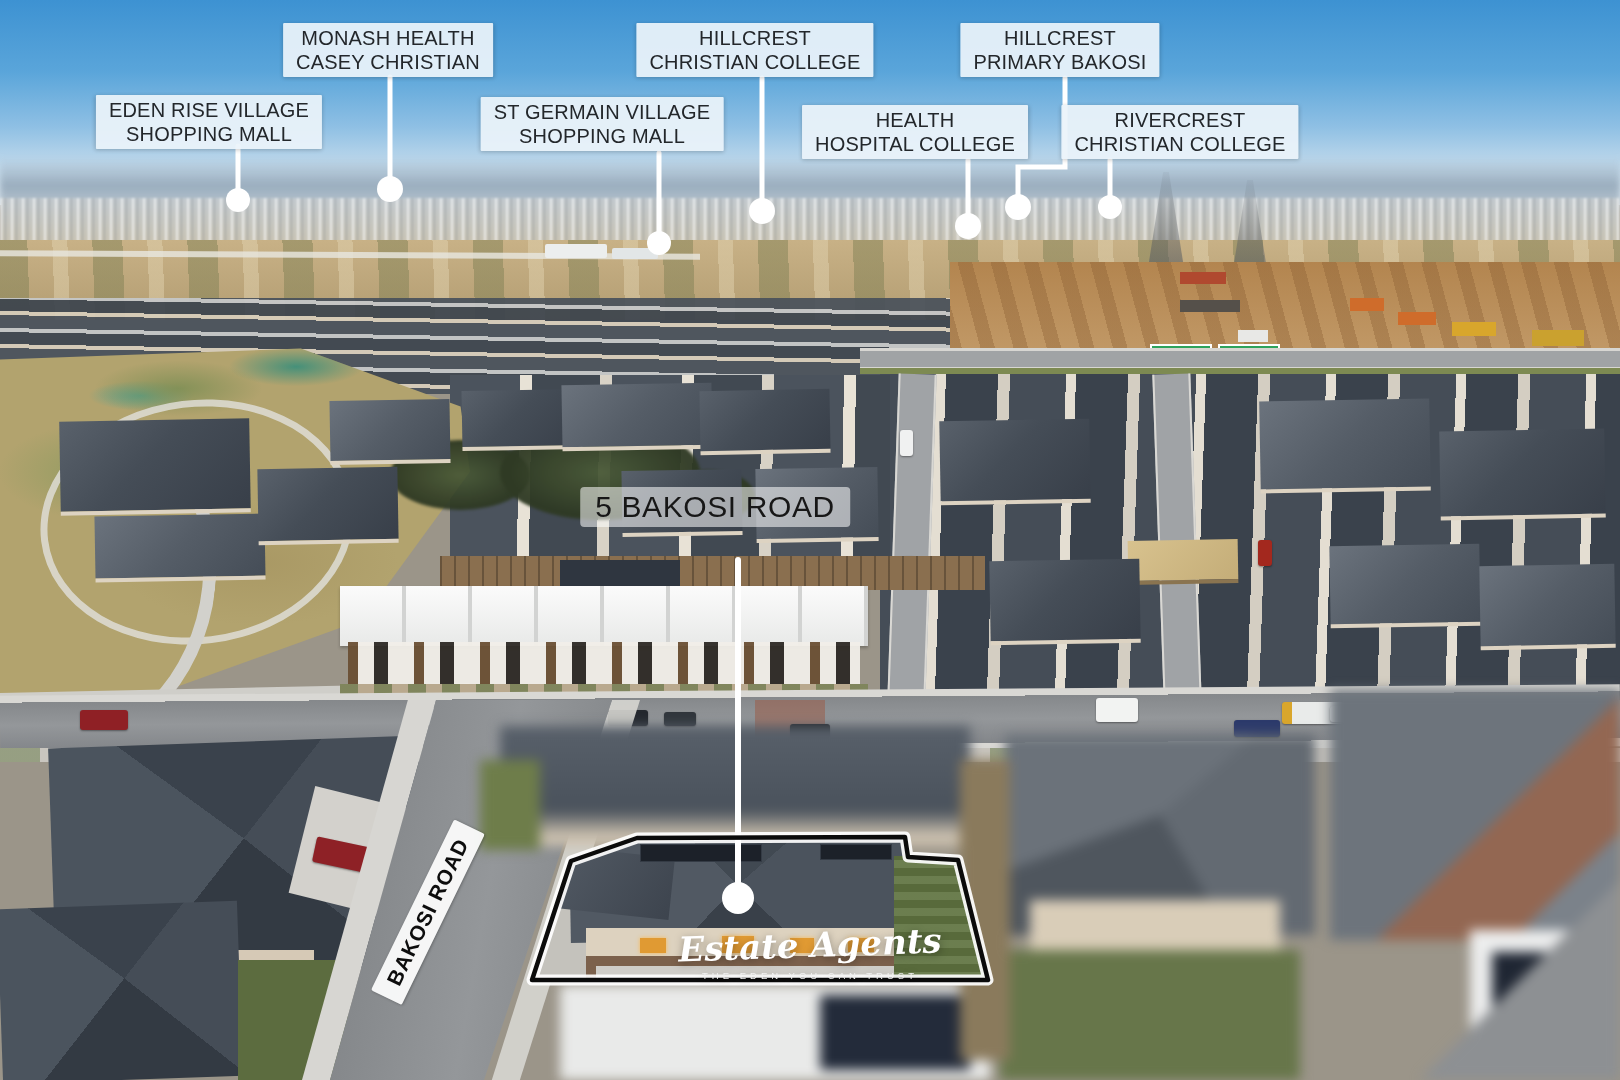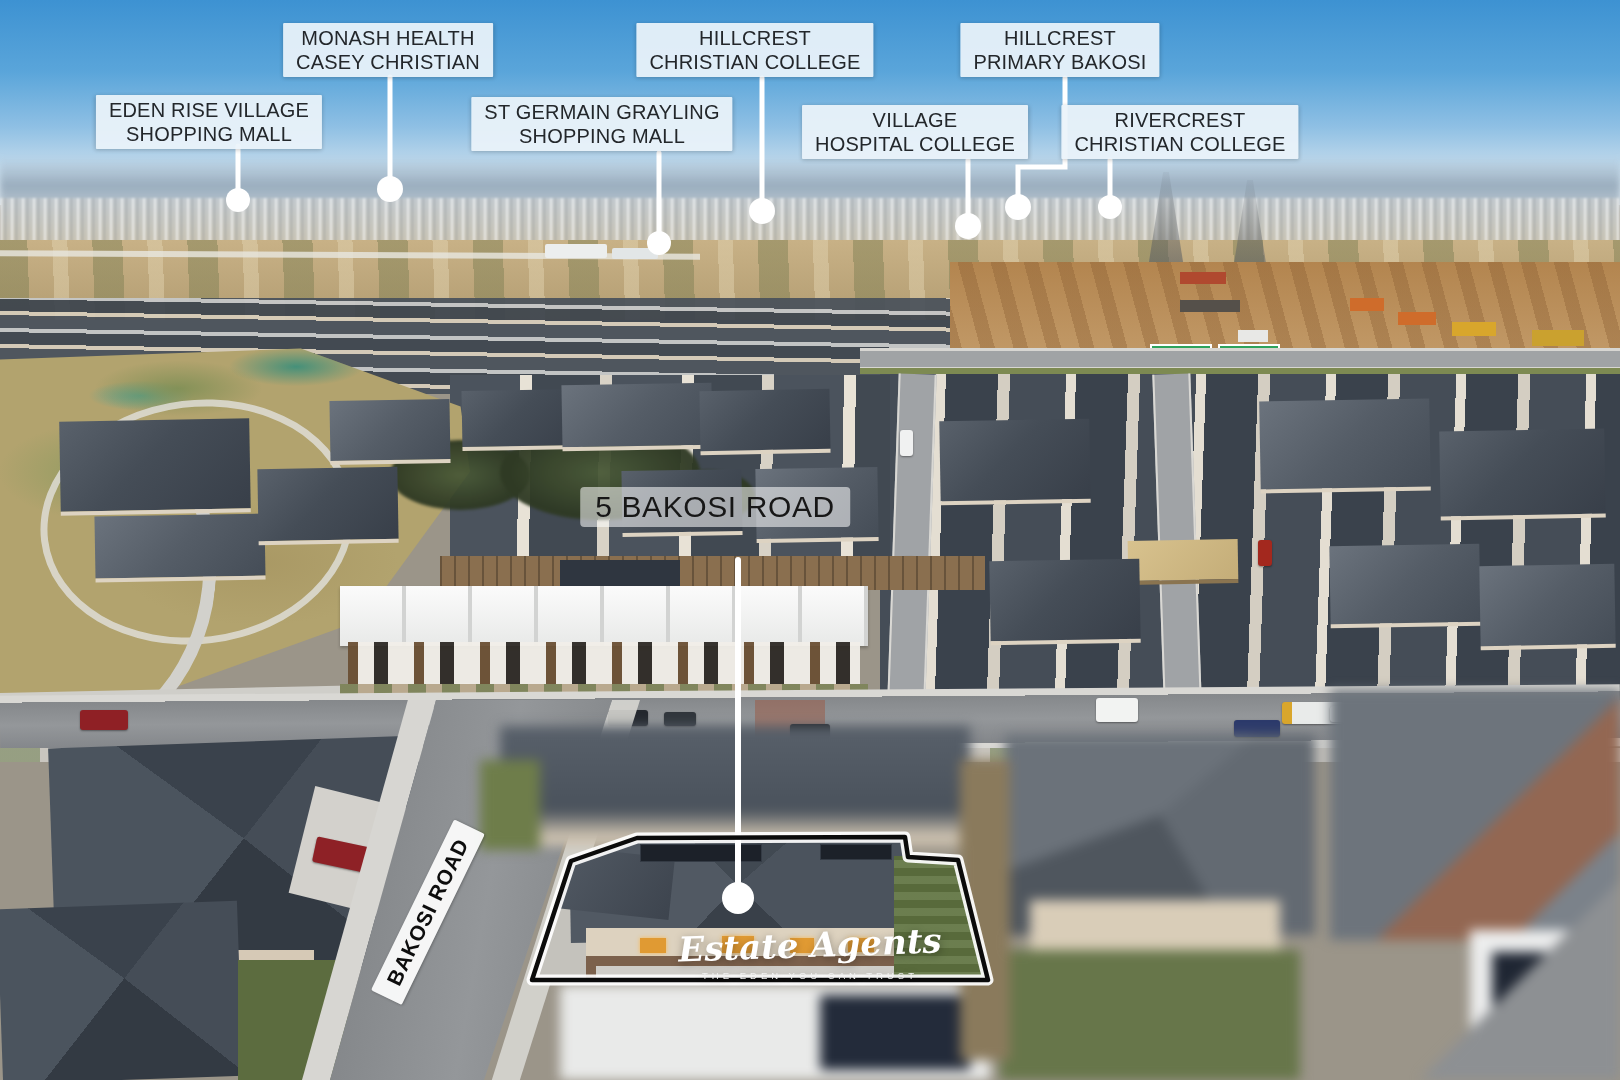--- a/index.html
+++ b/index.html
@@ -302,29 +302,29 @@
   </div>
   <div class="callout" style="left:209px;top:95px;">
     <div>EDEN RISE VILLAGE</div>
     <div>SHOPPING MALL</div>
   </div>
   <div class="callout" style="left:755px;top:23px;">
     <div>HILLCREST</div>
     <div>CHRISTIAN COLLEGE</div>
   </div>
   <div class="callout" style="left:602px;top:97px;">
-    <div>ST GERMAIN GRAYLING</div>
+    <div>ST GERMAIN VILLAGE</div>
     <div>SHOPPING MALL</div>
   </div>
   <div class="callout" style="left:1060px;top:23px;">
     <div>HILLCREST</div>
     <div>PRIMARY BAKOSI</div>
   </div>
   <div class="callout" style="left:915px;top:105px;">
-    <div>VILLAGE</div>
+    <div>HEALTH</div>
     <div>HOSPITAL COLLEGE</div>
   </div>
   <div class="callout" style="left:1180px;top:105px;">
     <div>RIVERCREST</div>
     <div>CHRISTIAN COLLEGE</div>
   </div>
 
   <div class="property-callout" style="left:715px;top:487px;">
     <div>5 BAKOSI ROAD</div>
   </div>

